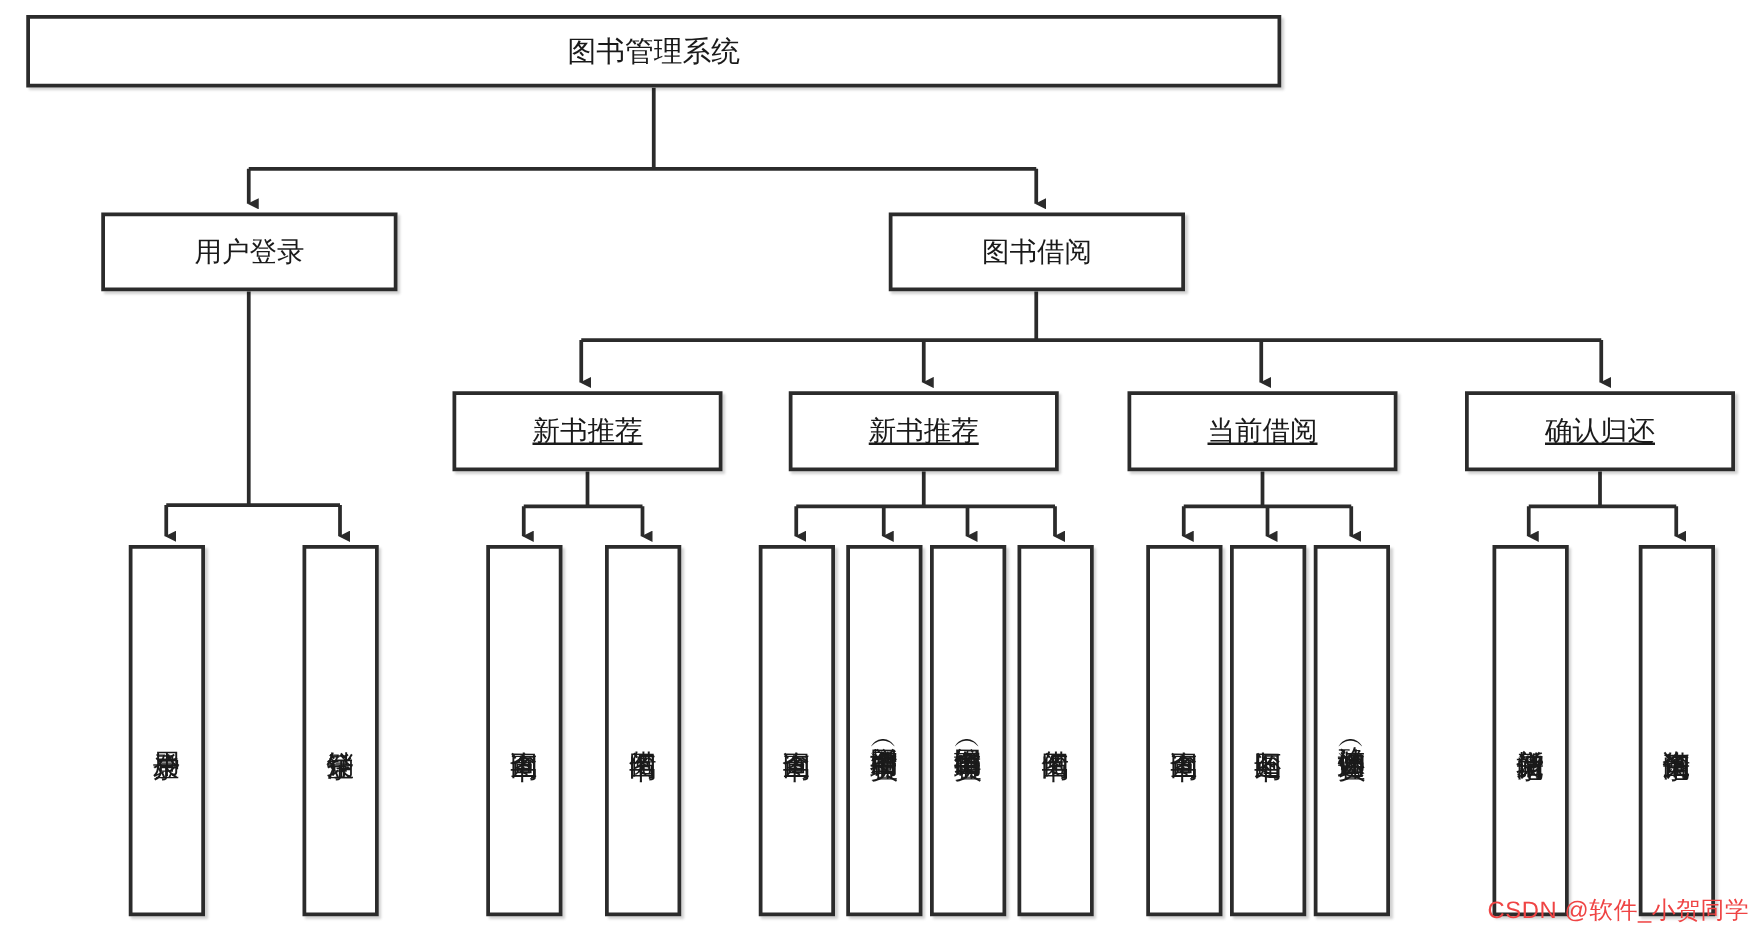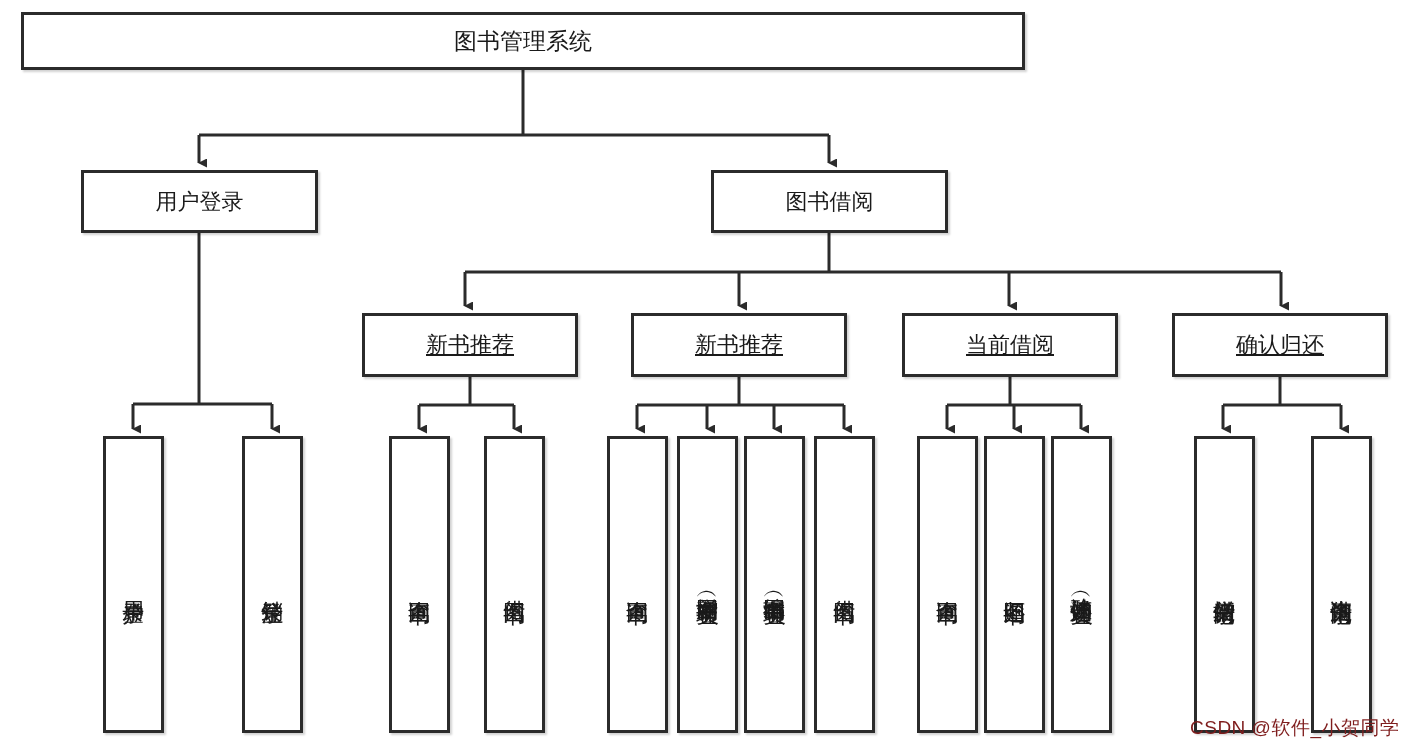--- a/index.html
+++ b/index.html
@@ -44,21 +44,21 @@
   .vlabel {
     writing-mode: vertical-rl;
     text-orientation: upright;
     line-height: 1.07;
     letter-spacing: 1px;
     white-space: nowrap;
   }
   .watermark {
     position: absolute;
     font-size: 19px;
-    color: #7f1d1d;
+    color: #ef4444;
     white-space: nowrap;
     letter-spacing: 0.5px;
   }
 </style>
 </head>
 <body>
 
 <div id="canvas">
 
   <svg class="wires" viewBox="0 0 1405 747" xmlns="http://www.w3.org/2000/svg">

